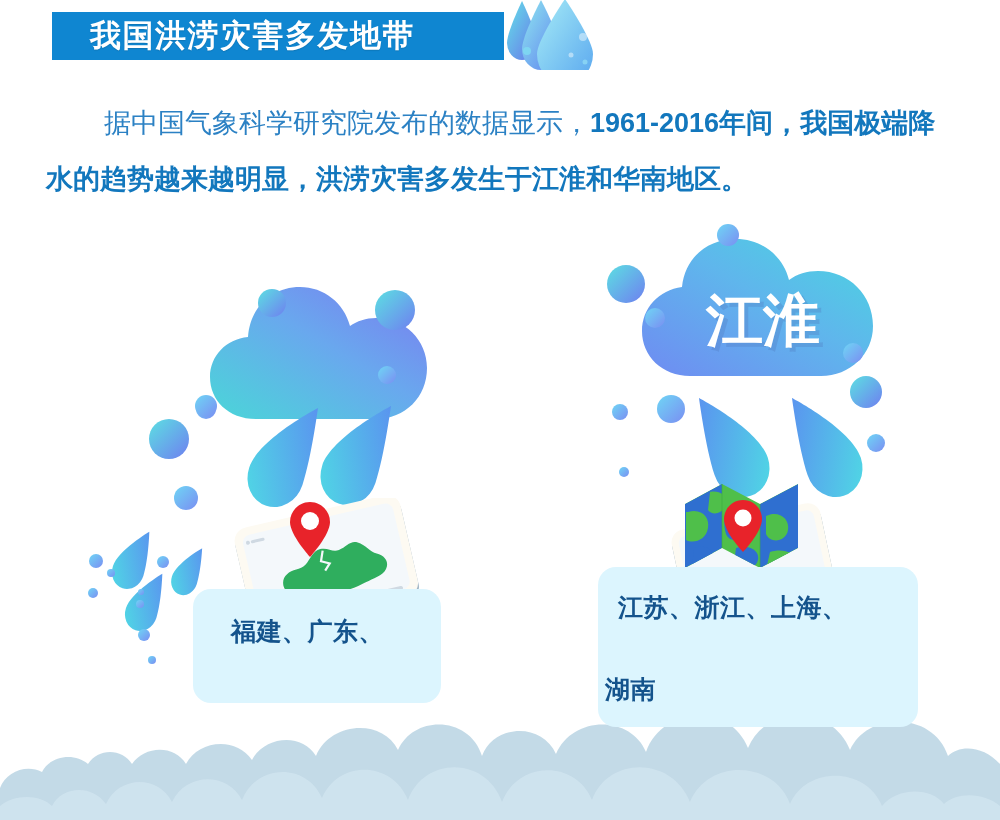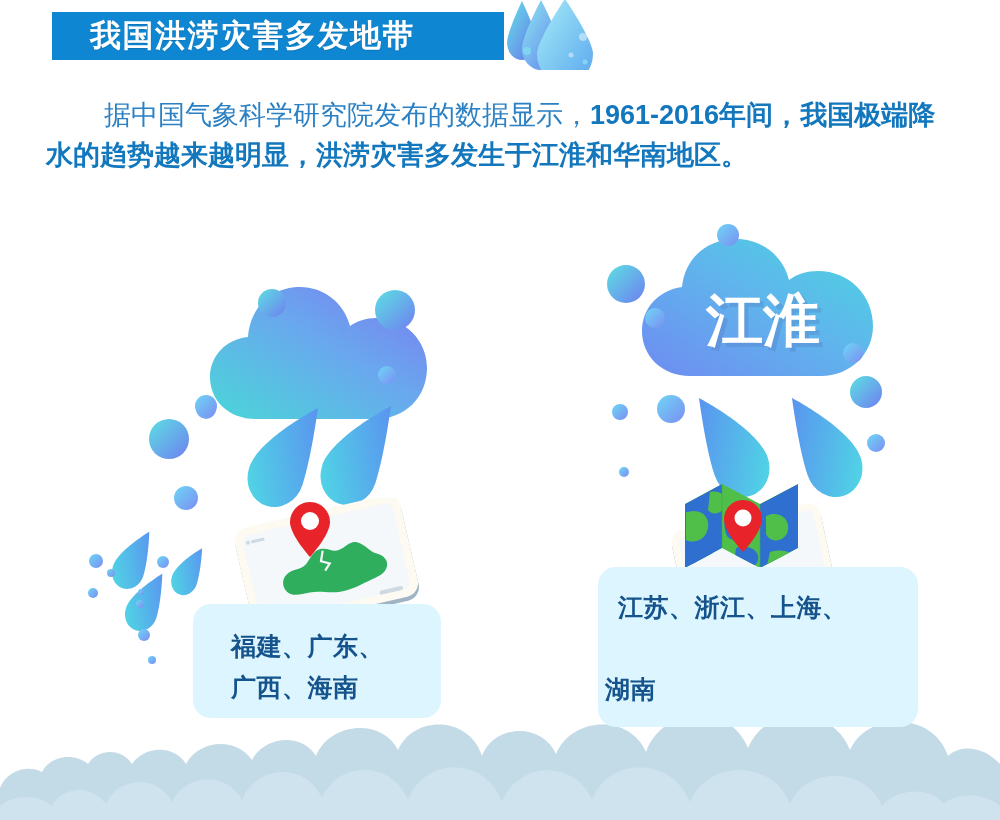--- a/index.html
+++ b/index.html
@@ -29,21 +29,21 @@
     white-space:nowrap;
     text-shadow:0 1px 1px rgba(0,0,0,.12);
   }
   .title-drops{
     position:absolute;left:505px;top:-2px;width:110px;height:72px;z-index:7;
   }
 
   
   .intro{
     position:absolute;left:46px;top:95px;width:900px;
-    font-size:27px;line-height:40px;
+    font-size:27px;line-height:56px;
     color:#1f7cc0;
     z-index:5;
   }
   .intro .lead{ font-weight:normal; color:#2b81c4; }
   .intro .strong{ font-weight:bold; color:#1277bd; }
   .intro-indent{ display:inline-block;width:58px; }
 
   .cloud-svg{position:absolute;}
   .cloud-label{
     position:absolute;
@@ -277,23 +277,22 @@
       <path d="M0 160 L0 146 C14 134 40 134 52 146 C62 126 92 124 106 144
                C118 116 158 114 172 142 C186 112 228 112 242 140
                C256 104 306 102 322 138 C338 100 392 100 408 140
                C424 96 486 96 502 142 C518 100 576 100 592 140
                C608 96 672 96 690 142 C708 98 774 100 790 144
                C806 106 866 106 882 146 C896 128 930 126 944 144
                C956 132 984 132 1000 146 L1000 160 Z"></path>
     </g>
   </svg>
 
-  <div class="card" style="left:193px;top:604px;width:248px;height:114px;text-align:center;">
+  <div class="card" style="left:193px;top:589px;width:248px;height:114px;text-align:center;">
     <div class="card-text" style="position:absolute;left:38px;top:22px;">福建、广东、</div>
-    <div class="card-text" style="position:absolute;left:38px;top:63px;">广西、海南</div>
   </div>
 
   <div class="card" style="left:598px;top:567px;width:320px;height:160px;">
     <div class="card-text" style="position:absolute;left:20px;top:20px;">江苏、浙江、上海、</div>
     <div class="card-text" style="position:absolute;left:7px;top:102px;">湖南</div>
   </div>
 
 </div>
 
 </body></html>

